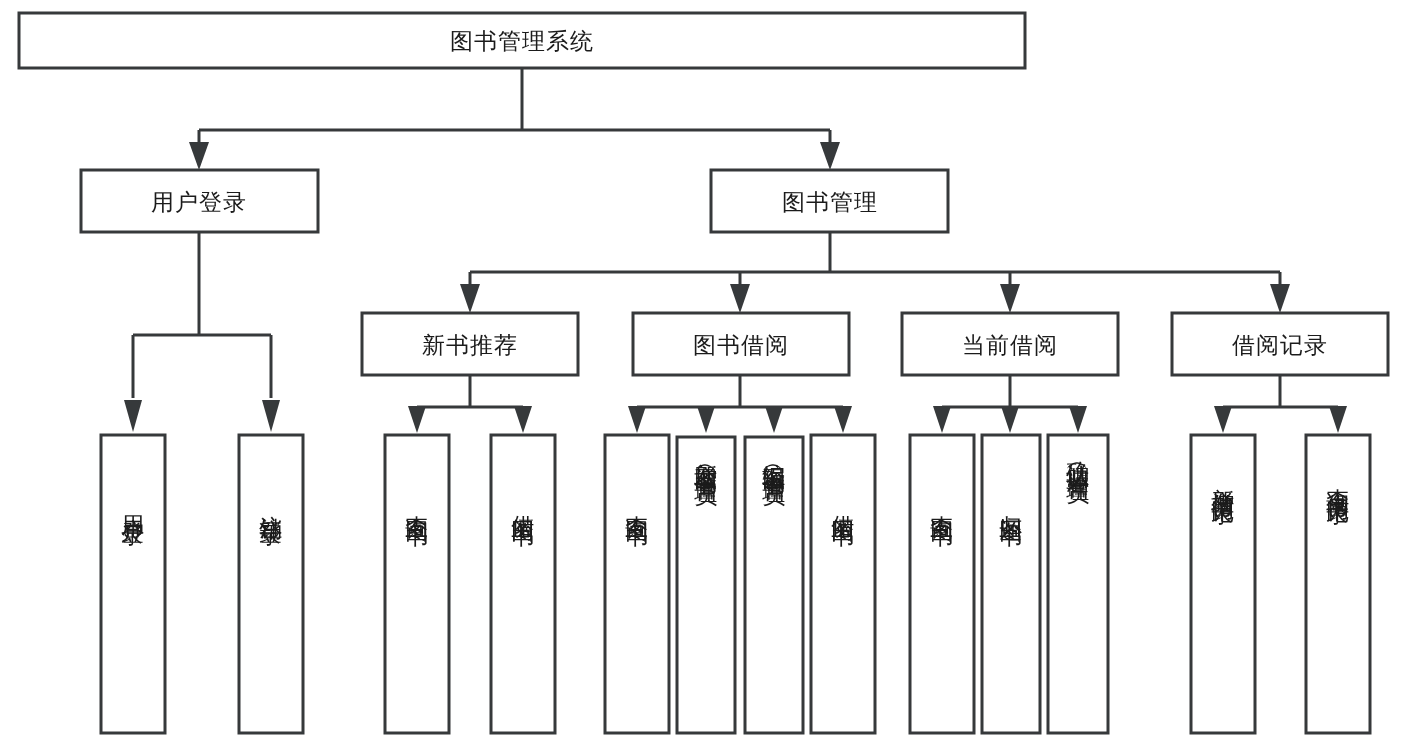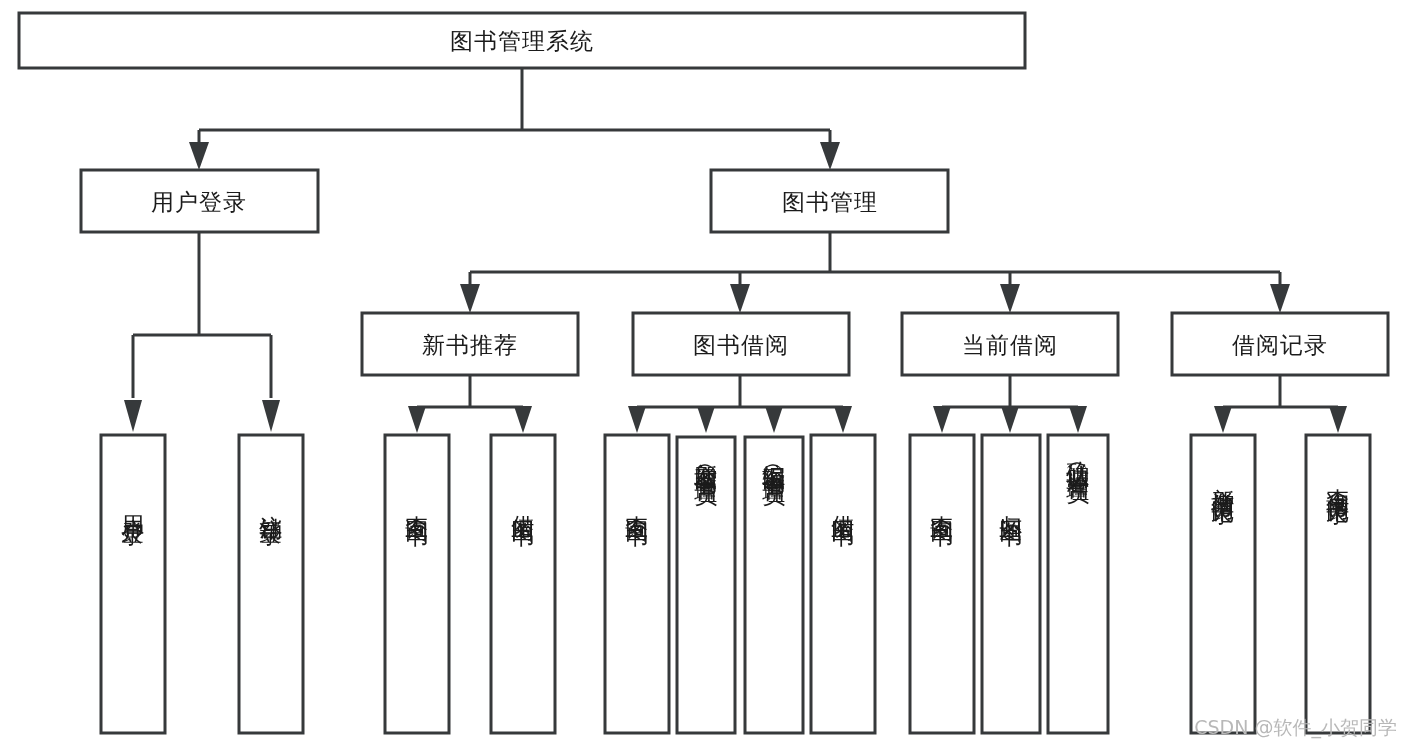--- a/index.html
+++ b/index.html
@@ -241,14 +241,13 @@
     <span class="vtext">确认归还（管理员）</span>
   </div>
 
   <div class="vtext-wrap" style="left:1191px; top:470px; width:64px; height:260px;">
     <span class="vtext">新增借阅记录</span>
   </div>
   <div class="vtext-wrap" style="left:1306px; top:470px; width:64px; height:260px;">
     <span class="vtext">查询借阅记录</span>
   </div>
 
-  <div class="watermark">CSDN @软件_小贺同学</div>
 </div>
 
 </body></html>

